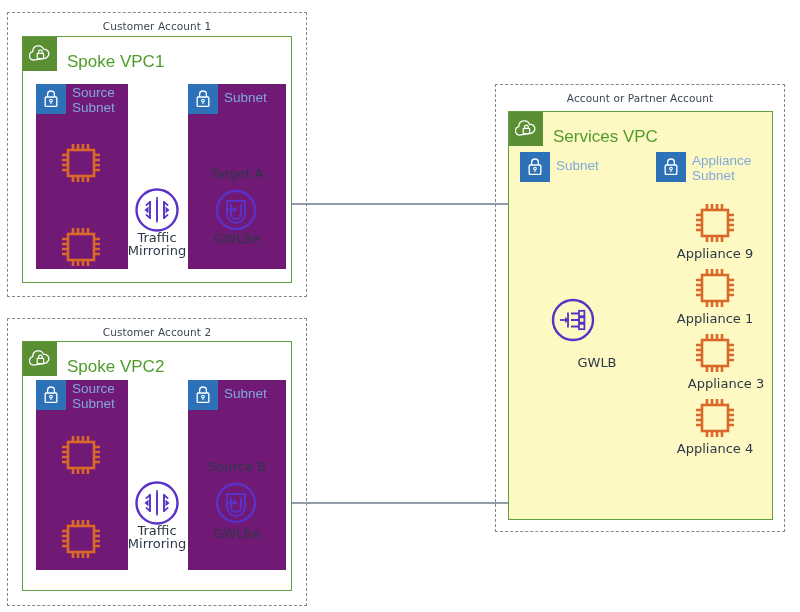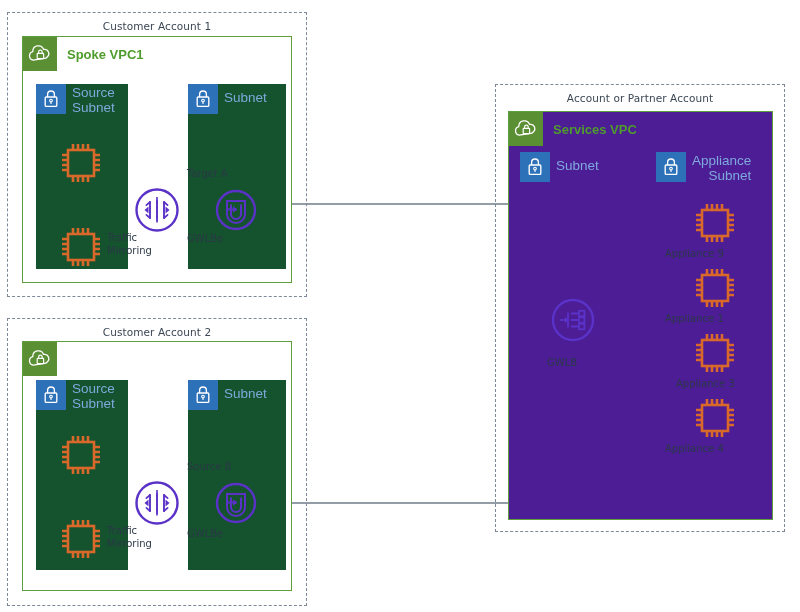--- a/index.html
+++ b/index.html
@@ -30,43 +30,43 @@
     white-space:nowrap;
   }
 
   
   .vpc{
     position:absolute;
     border:1.5px solid #5e9e3f;
     box-sizing:border-box;
     background:#ffffff;
   }
-  .vpc.services{background:#4c1d95;}
+  .vpc.services{background:#fef9c3;}
   .vpc-badge{
     position:absolute;
     left:0;top:0;
     width:34px;height:34px;
     background:#5b8f33;
     display:flex;align-items:center;justify-content:center;
   }
   .vpc-title{
     position:absolute;
-    top:0;height:34px;
+    top:8px;height:34px;
     display:flex;align-items:center;
-    font-size:13px;
-    font-weight:bold;
+    font-size:17px;
+    font-weight:normal;
     color:#4f9c2c;
     white-space:nowrap;
     font-family:"Liberation Sans",sans-serif;
   }
 
   
   .subnet{
     position:absolute;
-    background:#14532d;
+    background:#701a75;
     box-sizing:border-box;
   }
   .subnet.on-blue{background:#e3ebf7;}
   .subnet-badge{
     position:absolute;
     left:0;top:0;
     width:30px;height:30px;
     background:#2d72b8;
     display:flex;align-items:center;justify-content:center;
   }
@@ -75,22 +75,22 @@
     top:0;
     font-size:13.5px;
     color:#7fa9dd;
     line-height:15px;
     font-family:"Liberation Sans",sans-serif;
     white-space:pre-line;
     font-weight:normal;
   }
   .node-label{
     position:absolute;
-    text-align:left;
-    font-size:10px;
+    text-align:center;
+    font-size:13px;
     color:#2b3847;
     line-height:12.5px;
     white-space:pre-line;
     width:100px;
   }
   .ec2{position:absolute;}
   .circ{position:absolute;}
   svg{display:block;overflow:visible;}
 </style>
 </head>
@@ -226,20 +226,21 @@
   </div>
 
   <div class="vpc" style="left:22px;top:341px;width:270px;height:250px;">
     <div class="vpc-badge">
       <svg width="24" height="20" viewBox="0 0 24 20">
         <path d="M5.2,16.2 a4.4,4.4 0 0 1 -0.4,-8.6 a5.6,5.6 0 0 1 10.8,-2.2 a4.4,4.4 0 0 1 3.2,8 a3.6,3.6 0 0 1 -2,0.9 z" fill="none" stroke="#ffffff" stroke-width="1.3" stroke-linejoin="round"></path>
         <rect x="9.2" y="9.4" width="6.4" height="5.2" rx="0.7" fill="none" stroke="#ffffff" stroke-width="1.2"></rect>
         <path d="M10.6,9.4 v-1.5 a1.8,1.8 0 0 1 3.6,0 v1.5" fill="none" stroke="#ffffff" stroke-width="1.2"></path>
       </svg>
     </div>
+    <div class="vpc-title" style="left:44px;">Spoke VPC2</div>
   </div>
 
   <div class="subnet" style="left:36px;top:380px;width:92px;height:190px;">
     <div class="subnet-badge">
       <svg width="18" height="20" viewBox="0 0 18 20">
         <rect x="3.2" y="8" width="11.6" height="9.4" rx="1" fill="none" stroke="#ffffff" stroke-width="1.35"></rect>
         <path d="M5.6,8 v-2.6 a3.4,3.4 0 0 1 6.8,0 v2.6" fill="none" stroke="#ffffff" stroke-width="1.35"></path>
         <circle cx="9" cy="11.6" r="1.35" fill="none" stroke="#ffffff" stroke-width="1.1"></circle>
         <path d="M9,12.9 v2.1" stroke="#ffffff" stroke-width="1.1"></path>
       </svg>
@@ -339,21 +340,21 @@
 
   <div class="subnet on-blue" style="left:656px;top:152px;width:0px;height:0px;background:transparent;">
     <div class="subnet-badge">
       <svg width="18" height="20" viewBox="0 0 18 20">
         <rect x="3.2" y="8" width="11.6" height="9.4" rx="1" fill="none" stroke="#ffffff" stroke-width="1.35"></rect>
         <path d="M5.6,8 v-2.6 a3.4,3.4 0 0 1 6.8,0 v2.6" fill="none" stroke="#ffffff" stroke-width="1.35"></path>
         <circle cx="9" cy="11.6" r="1.35" fill="none" stroke="#ffffff" stroke-width="1.1"></circle>
         <path d="M9,12.9 v2.1" stroke="#ffffff" stroke-width="1.1"></path>
       </svg>
     </div>
-    <div class="subnet-title" style="left:36px;top:1px;text-align:right;">Appliance
+    <div class="subnet-title" style="left:36px;top:1px;">Appliance
 Subnet</div>
   </div>
 
   <div class="circ" style="left:547px;top:294px;">
     <svg width="52" height="52" viewBox="0 0 52 52">
       <circle cx="26" cy="26" r="20" fill="none" stroke="#5a32c8" stroke-width="2.4"></circle>
       <g stroke="#5a32c8" stroke-width="1.8" fill="none">
         <path d="M13,26 h9"></path>
         <path d="M22,26 l-4,-3 v6 z" fill="#5a32c8" stroke="none"></path>
         <path d="M21,18.5 v15"></path>

